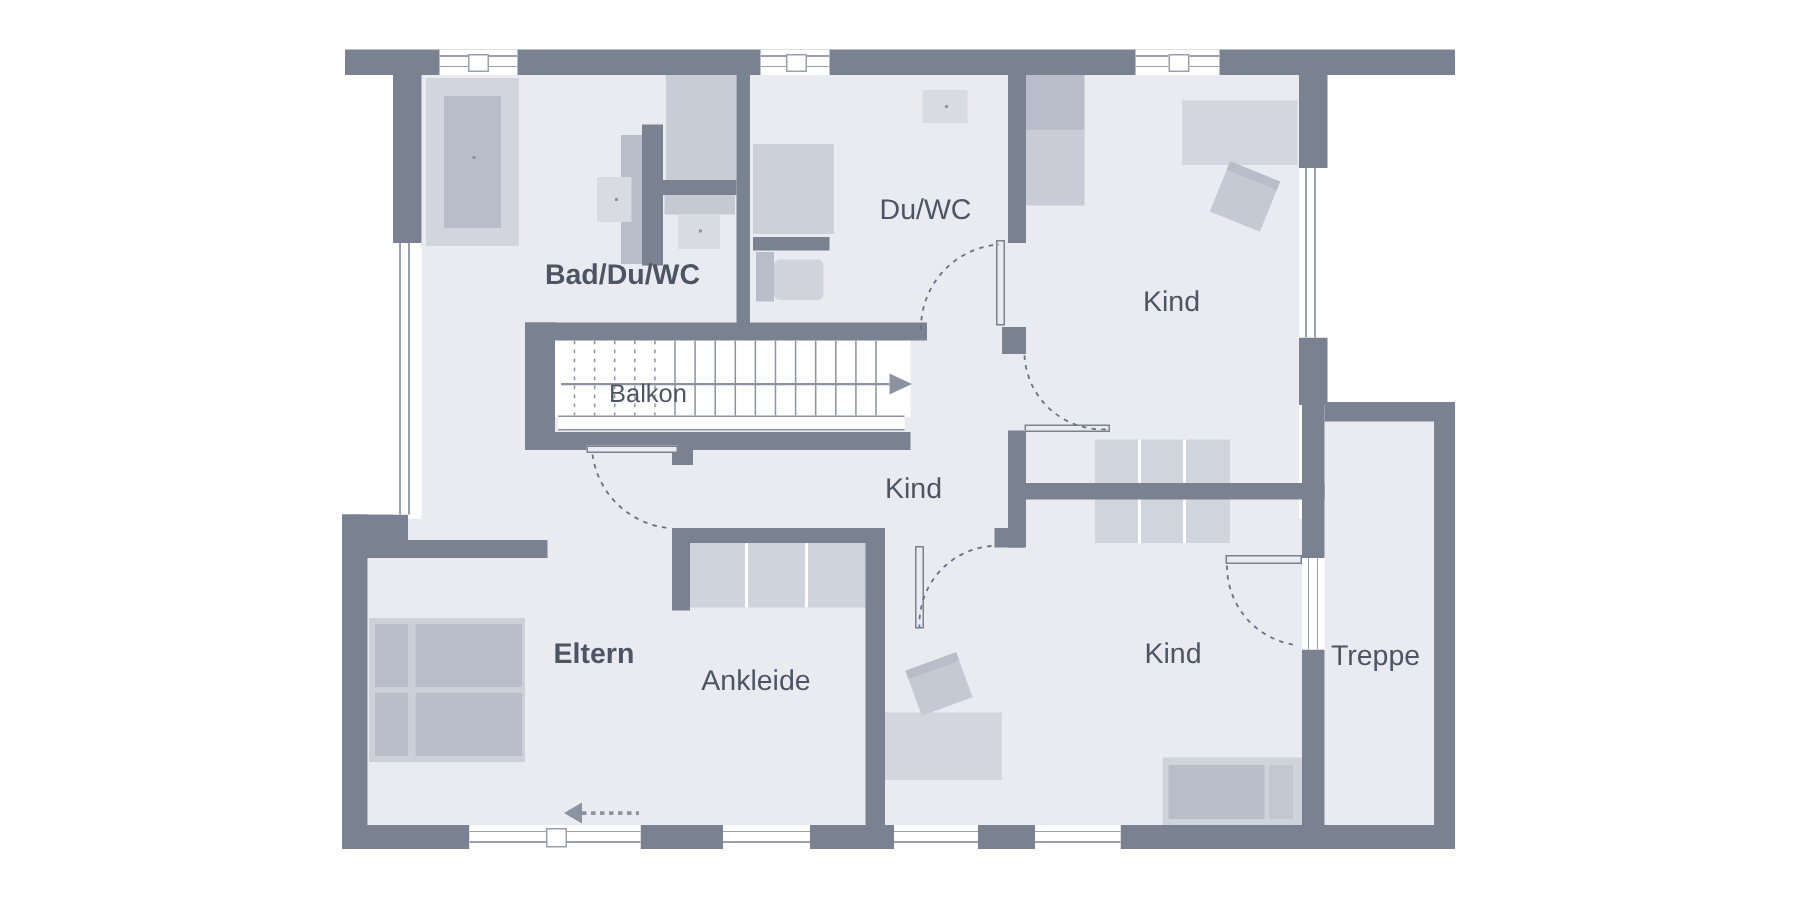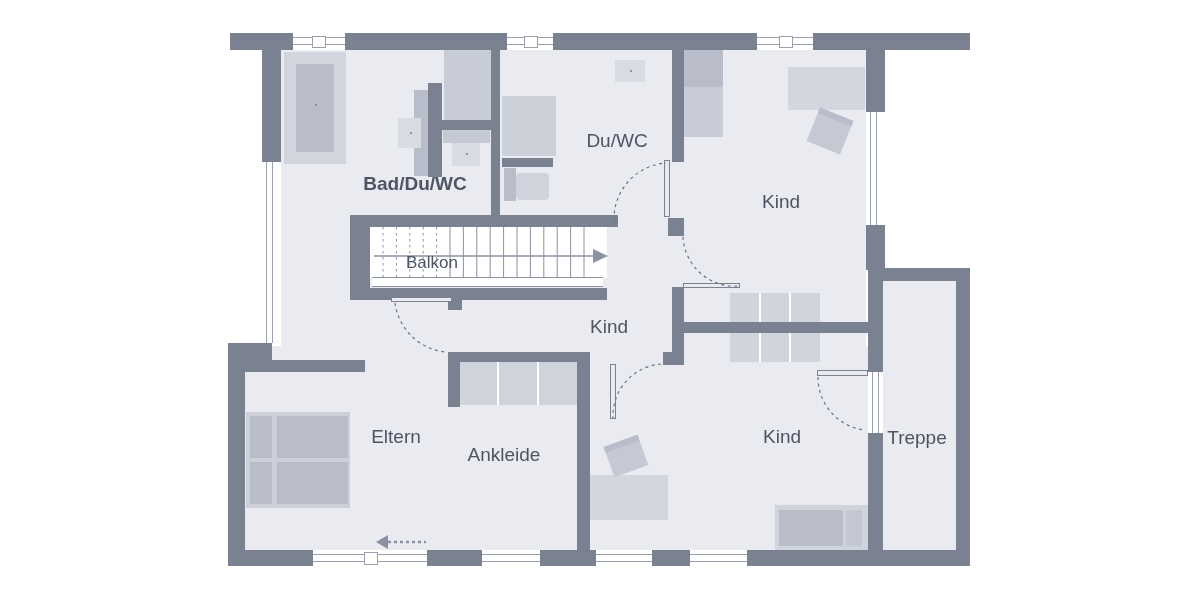--- a/index.html
+++ b/index.html
@@ -149,17 +149,17 @@
     <path d="M 818 377 A 53 53 0 0 0 864 430" fill="none" stroke="#6b7383" stroke-width="1.2" stroke-dasharray="3,3.5"></path>
     <polygon points="388,535 376,542 388,549" fill="#8b92a2"></polygon>
     <line x1="388" y1="542" x2="426" y2="542" stroke="#8b92a2" stroke-width="2.5" stroke-dasharray="3,3"></line>
   </svg>
 
   <div class="lbl" style="left:415px;top:184px;font-weight:bold;">Bad/Du/WC</div>
   <div class="lbl small" style="left:432px;top:263px;">Balkon</div>
   <div class="lbl" style="left:617px;top:141px;">Du/WC</div>
   <div class="lbl" style="left:781px;top:202px;">Kind</div>
   <div class="lbl" style="left:609px;top:327px;">Kind</div>
-  <div class="lbl" style="left:396px;top:437px;">Eltern</div>
+  <div class="lbl" style="left:396px;top:437px;font-weight:bold;">Eltern</div>
   <div class="lbl" style="left:504px;top:455px;">Ankleide</div>
   <div class="lbl" style="left:782px;top:437px;">Kind</div>
   <div class="lbl" style="left:917px;top:438px;">Treppe</div>
 </div>
 
 </body></html>

